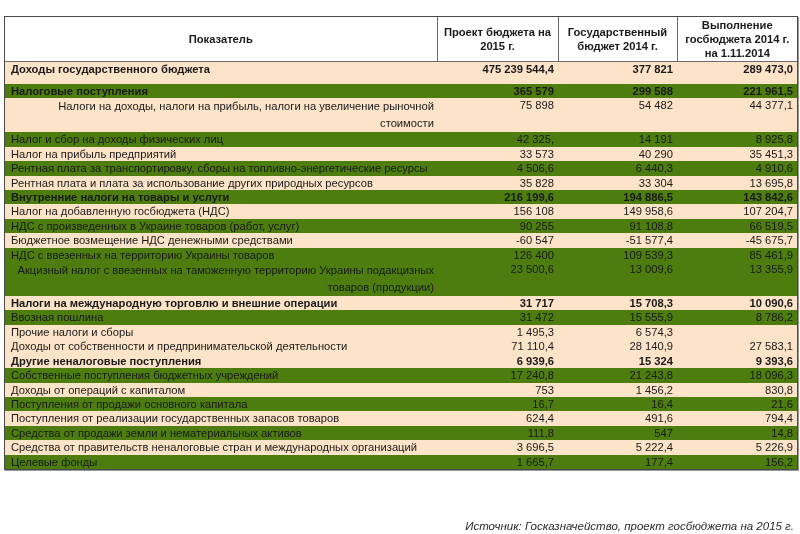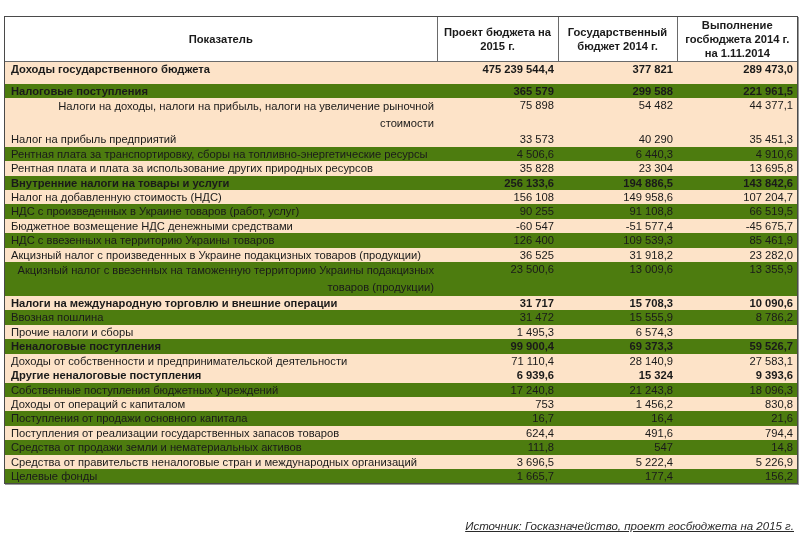--- a/index.html
+++ b/index.html
@@ -20,21 +20,21 @@
   thead th:first-child { border-left: none; }
   tbody td { padding: 0 3px 0 4px; height: 14.4px; line-height: 14.4px; vertical-align: top;
              white-space: nowrap; overflow: visible; }
   tbody td.num { text-align: right; padding-right: 4px; }
   tbody td.label { white-space: normal; padding-left: 6px; }
   tr.peach td { background: #fde3c8; }
   tr.white td { background: #4d7c0f; }
   tr.bold td { font-weight: bold; }
   tr.tall td { height: 22px; }
   tr.wrap td.label { line-height: 17px; text-align: right; }
-  .source { position: absolute; right: 6px; top: 520px; font-size: 11.5px; font-style: italic; color: #2a2a2a; text-decoration: underline; }
+  .source { position: absolute; right: 6px; top: 520px; font-size: 11.5px; font-style: italic; color: #2a2a2a; }
 </style>
 </head>
 <body>
 
 <div class="title">
   <span>ТАБЛ. 1. БЮДЖЕТНЫЕ ДОХОДЫ,</span>
   <span class="unit">млн грн</span>
 </div>
 
 <div class="table-wrap">
@@ -65,46 +65,52 @@
           <td class="num">365 579</td>
           <td class="num">299 588</td>
           <td class="num">221 961,5</td>
         </tr>
         <tr class="peach wrap">
           <td class="label">Налоги на доходы, налоги на прибыль, налоги на увеличение рыночной стоимости</td>
           <td class="num">75 898</td>
           <td class="num">54 482</td>
           <td class="num">44 377,1</td>
         </tr>
+        <tr class="white">
+          <td class="label">Налог и сбор на доходы физических лиц</td>
+          <td class="num">42 325,</td>
+          <td class="num">14 191</td>
+          <td class="num">8 925,8</td>
+        </tr>
         <tr class="peach">
           <td class="label">Налог на прибыль предприятий</td>
           <td class="num">33 573</td>
           <td class="num">40 290</td>
           <td class="num">35 451,3</td>
         </tr>
         <tr class="white">
           <td class="label">Рентная плата за транспортировку, сборы на топливно-энергетические ресурсы</td>
           <td class="num">4 506,6</td>
           <td class="num">6 440,3</td>
           <td class="num">4 910,6</td>
         </tr>
         <tr class="peach">
           <td class="label">Рентная плата и плата за использование других природных ресурсов</td>
           <td class="num">35 828</td>
-          <td class="num">23 304</td>
+          <td class="num">33 304</td>
           <td class="num">13 695,8</td>
         </tr>
         <tr class="white bold">
           <td class="label">Внутренние налоги на товары и услуги</td>
-          <td class="num">256 133,6</td>
+          <td class="num">216 199,6</td>
           <td class="num">194 886,5</td>
           <td class="num">143 842,6</td>
         </tr>
         <tr class="peach">
-          <td class="label">Налог на добавленную стоимость (НДС)</td>
+          <td class="label">Налог на добавленную госбюджета (НДС)</td>
           <td class="num">156 108</td>
           <td class="num">149 958,6</td>
           <td class="num">107 204,7</td>
         </tr>
         <tr class="white">
           <td class="label">НДС с произведенных в Украине товаров (работ, услуг)</td>
           <td class="num">90 255</td>
           <td class="num">91 108,8</td>
           <td class="num">66 519,5</td>
         </tr>
@@ -112,26 +118,20 @@
           <td class="label">Бюджетное возмещение НДС денежными средствами</td>
           <td class="num">-60 547</td>
           <td class="num">-51 577,4</td>
           <td class="num">-45 675,7</td>
         </tr>
         <tr class="white">
           <td class="label">НДС с ввезенных на территорию Украины товаров</td>
           <td class="num">126 400</td>
           <td class="num">109 539,3</td>
           <td class="num">85 461,9</td>
-        </tr>
-        <tr class="peach">
-          <td class="label">Акцизный налог с произведенных в Украине подакцизных товаров (продукции)</td>
-          <td class="num">36 525</td>
-          <td class="num">31 918,2</td>
-          <td class="num">23 282,0</td>
         </tr>
         <tr class="white wrap">
           <td class="label">Акцизный налог с ввезенных на таможенную территорию Украины подакцизных товаров (продукции)</td>
           <td class="num">23 500,6</td>
           <td class="num">13 009,6</td>
           <td class="num">13 355,9</td>
         </tr>
         <tr class="peach bold">
           <td class="label">Налоги на международную торговлю и внешние операции</td>
           <td class="num">31 717</td>
@@ -143,26 +143,20 @@
           <td class="num">31 472</td>
           <td class="num">15 555,9</td>
           <td class="num">8 786,2</td>
         </tr>
         <tr class="peach">
           <td class="label">Прочие налоги и сборы</td>
           <td class="num">1 495,3</td>
           <td class="num">6 574,3</td>
           <td class="num"></td>
         </tr>
-        <tr class="white bold">
-          <td class="label">Неналоговые поступления</td>
-          <td class="num">99 900,4</td>
-          <td class="num">69 373,3</td>
-          <td class="num">59 526,7</td>
-        </tr>
         <tr class="peach">
           <td class="label">Доходы от собственности и предпринимательской деятельности</td>
           <td class="num">71 110,4</td>
           <td class="num">28 140,9</td>
           <td class="num">27 583,1</td>
         </tr>
         <tr class="peach bold">
           <td class="label">Другие неналоговые поступления</td>
           <td class="num">6 939,6</td>
           <td class="num">15 324</td>

